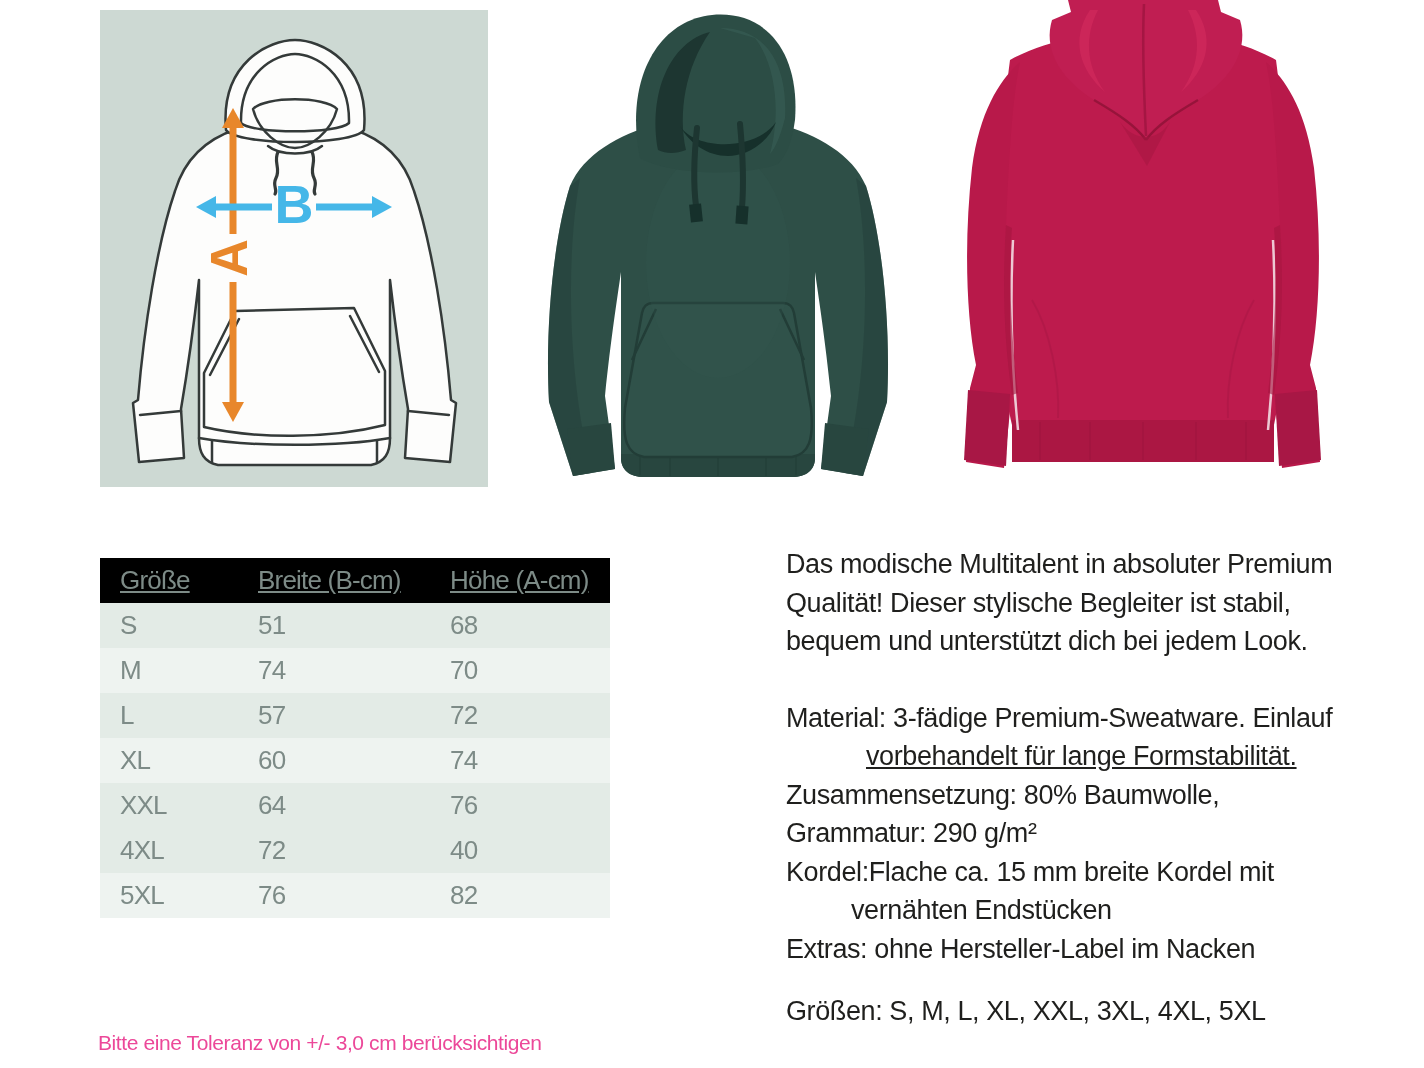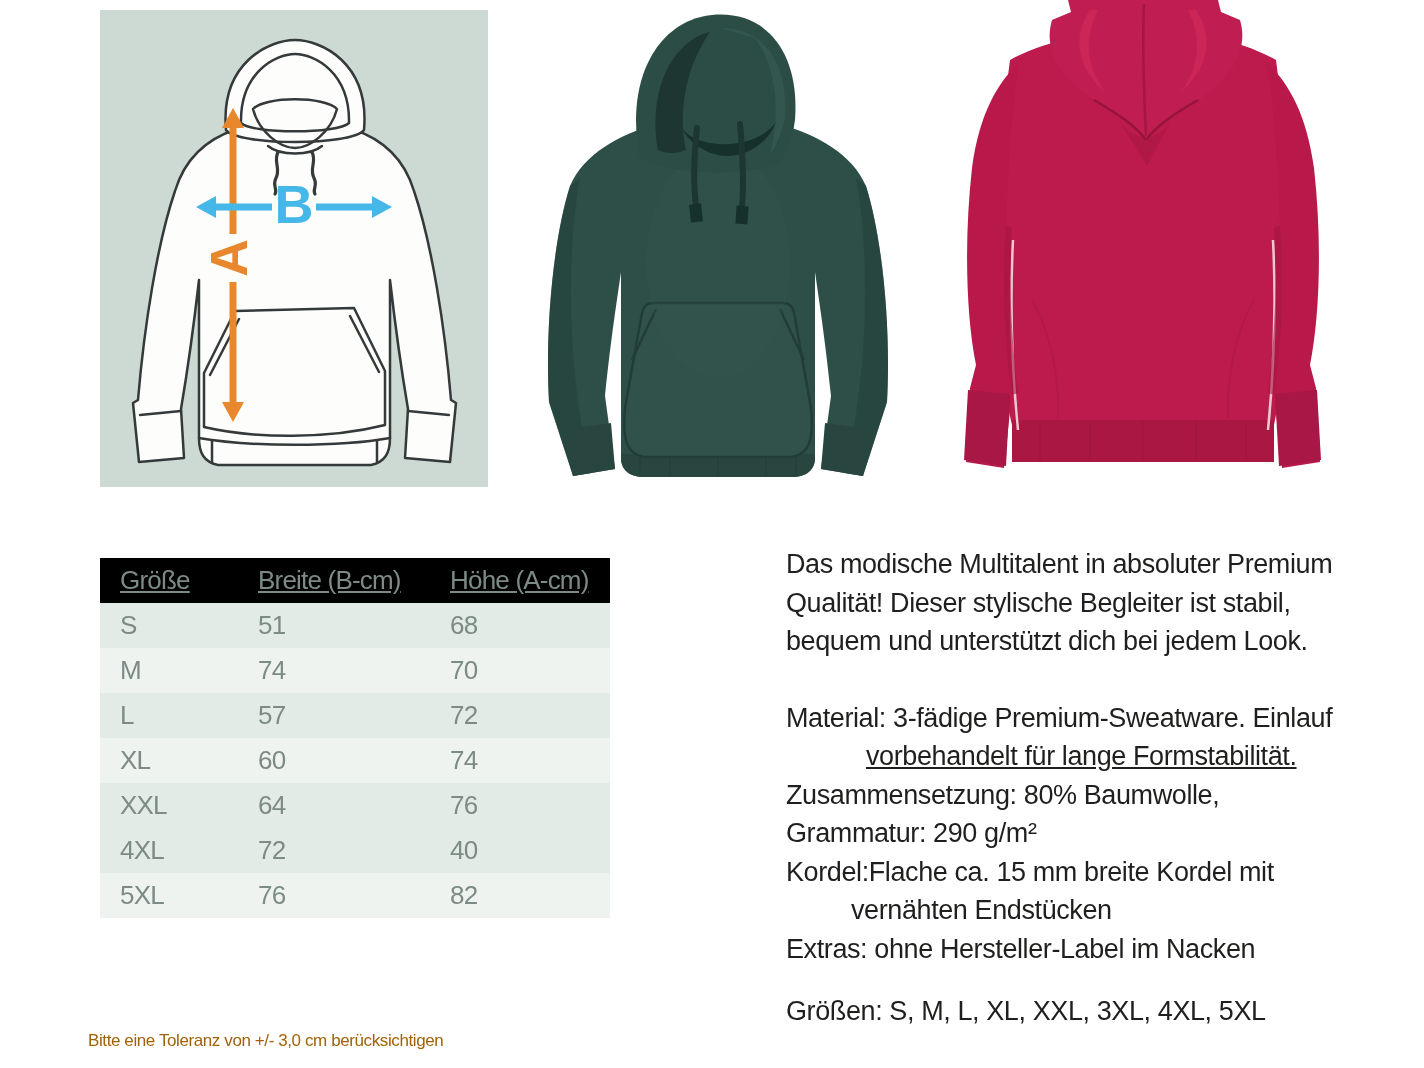--- a/index.html
+++ b/index.html
@@ -33,22 +33,22 @@
                font-size:27px;letter-spacing:-0.4px;line-height:38.5px;
                color:#1f1f1d;margin-left:48px;}
   .description p{margin:0;white-space:nowrap;}
   .gap-lg{margin-top:38px !important;}
   .gap-sm{margin-top:24px !important;}
   .ind-80{padding-left:80px;text-decoration:underline;}
   .ind-180{padding-left:180px;}
   .ind-65{padding-left:65px;}
 
   
-  .tolerance-note{position:absolute;left:88px;top:1031px;
-                  font-size:17px;letter-spacing:-0.4px;color:#a16207;
+  .tolerance-note{position:absolute;left:98px;top:1031px;
+                  font-size:21px;letter-spacing:-0.4px;color:#ec4899;
                   white-space:nowrap;}
 </style>
 </head>
 <body>
 
 <div class="diagram-panel">
   <svg width="388" height="477" viewBox="0 0 388 477">
 
     <g stroke="#343a39" stroke-width="2.5" fill="#fdfdfc" stroke-linejoin="round" stroke-linecap="round">
       <path d="M137 119 C103 130,84 151,75 181 C57 234,44 318,38 390 L33 393 L39 452 L84 448 L81 399

